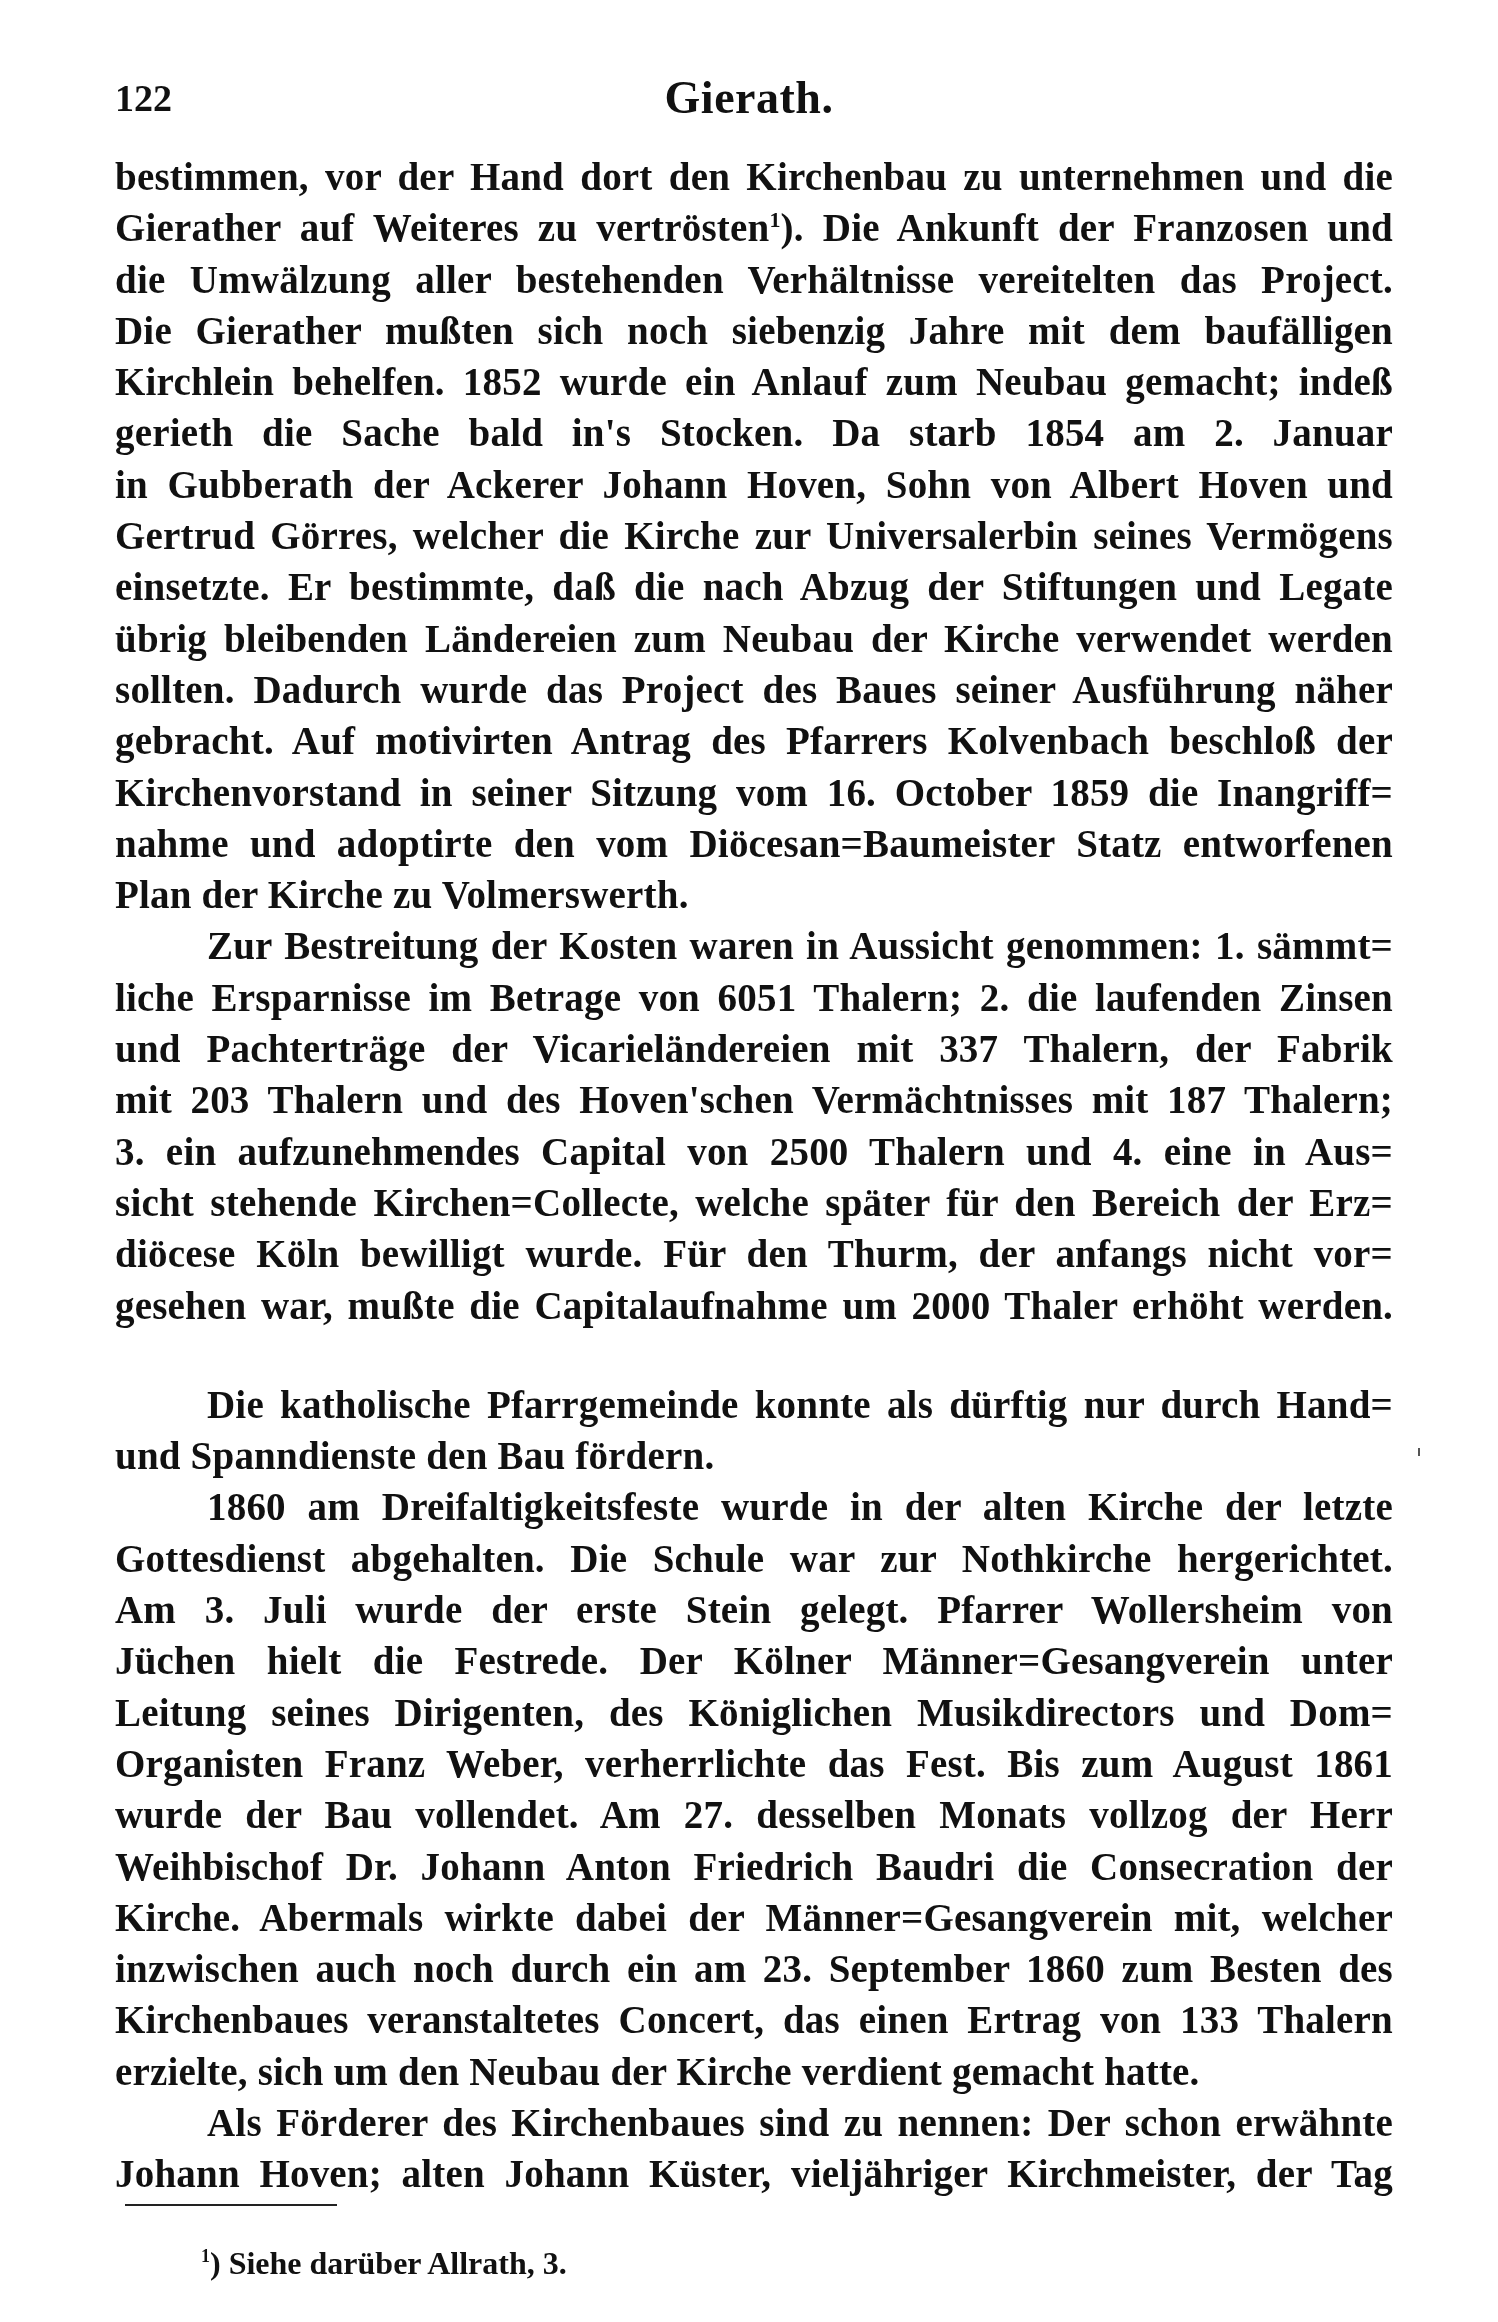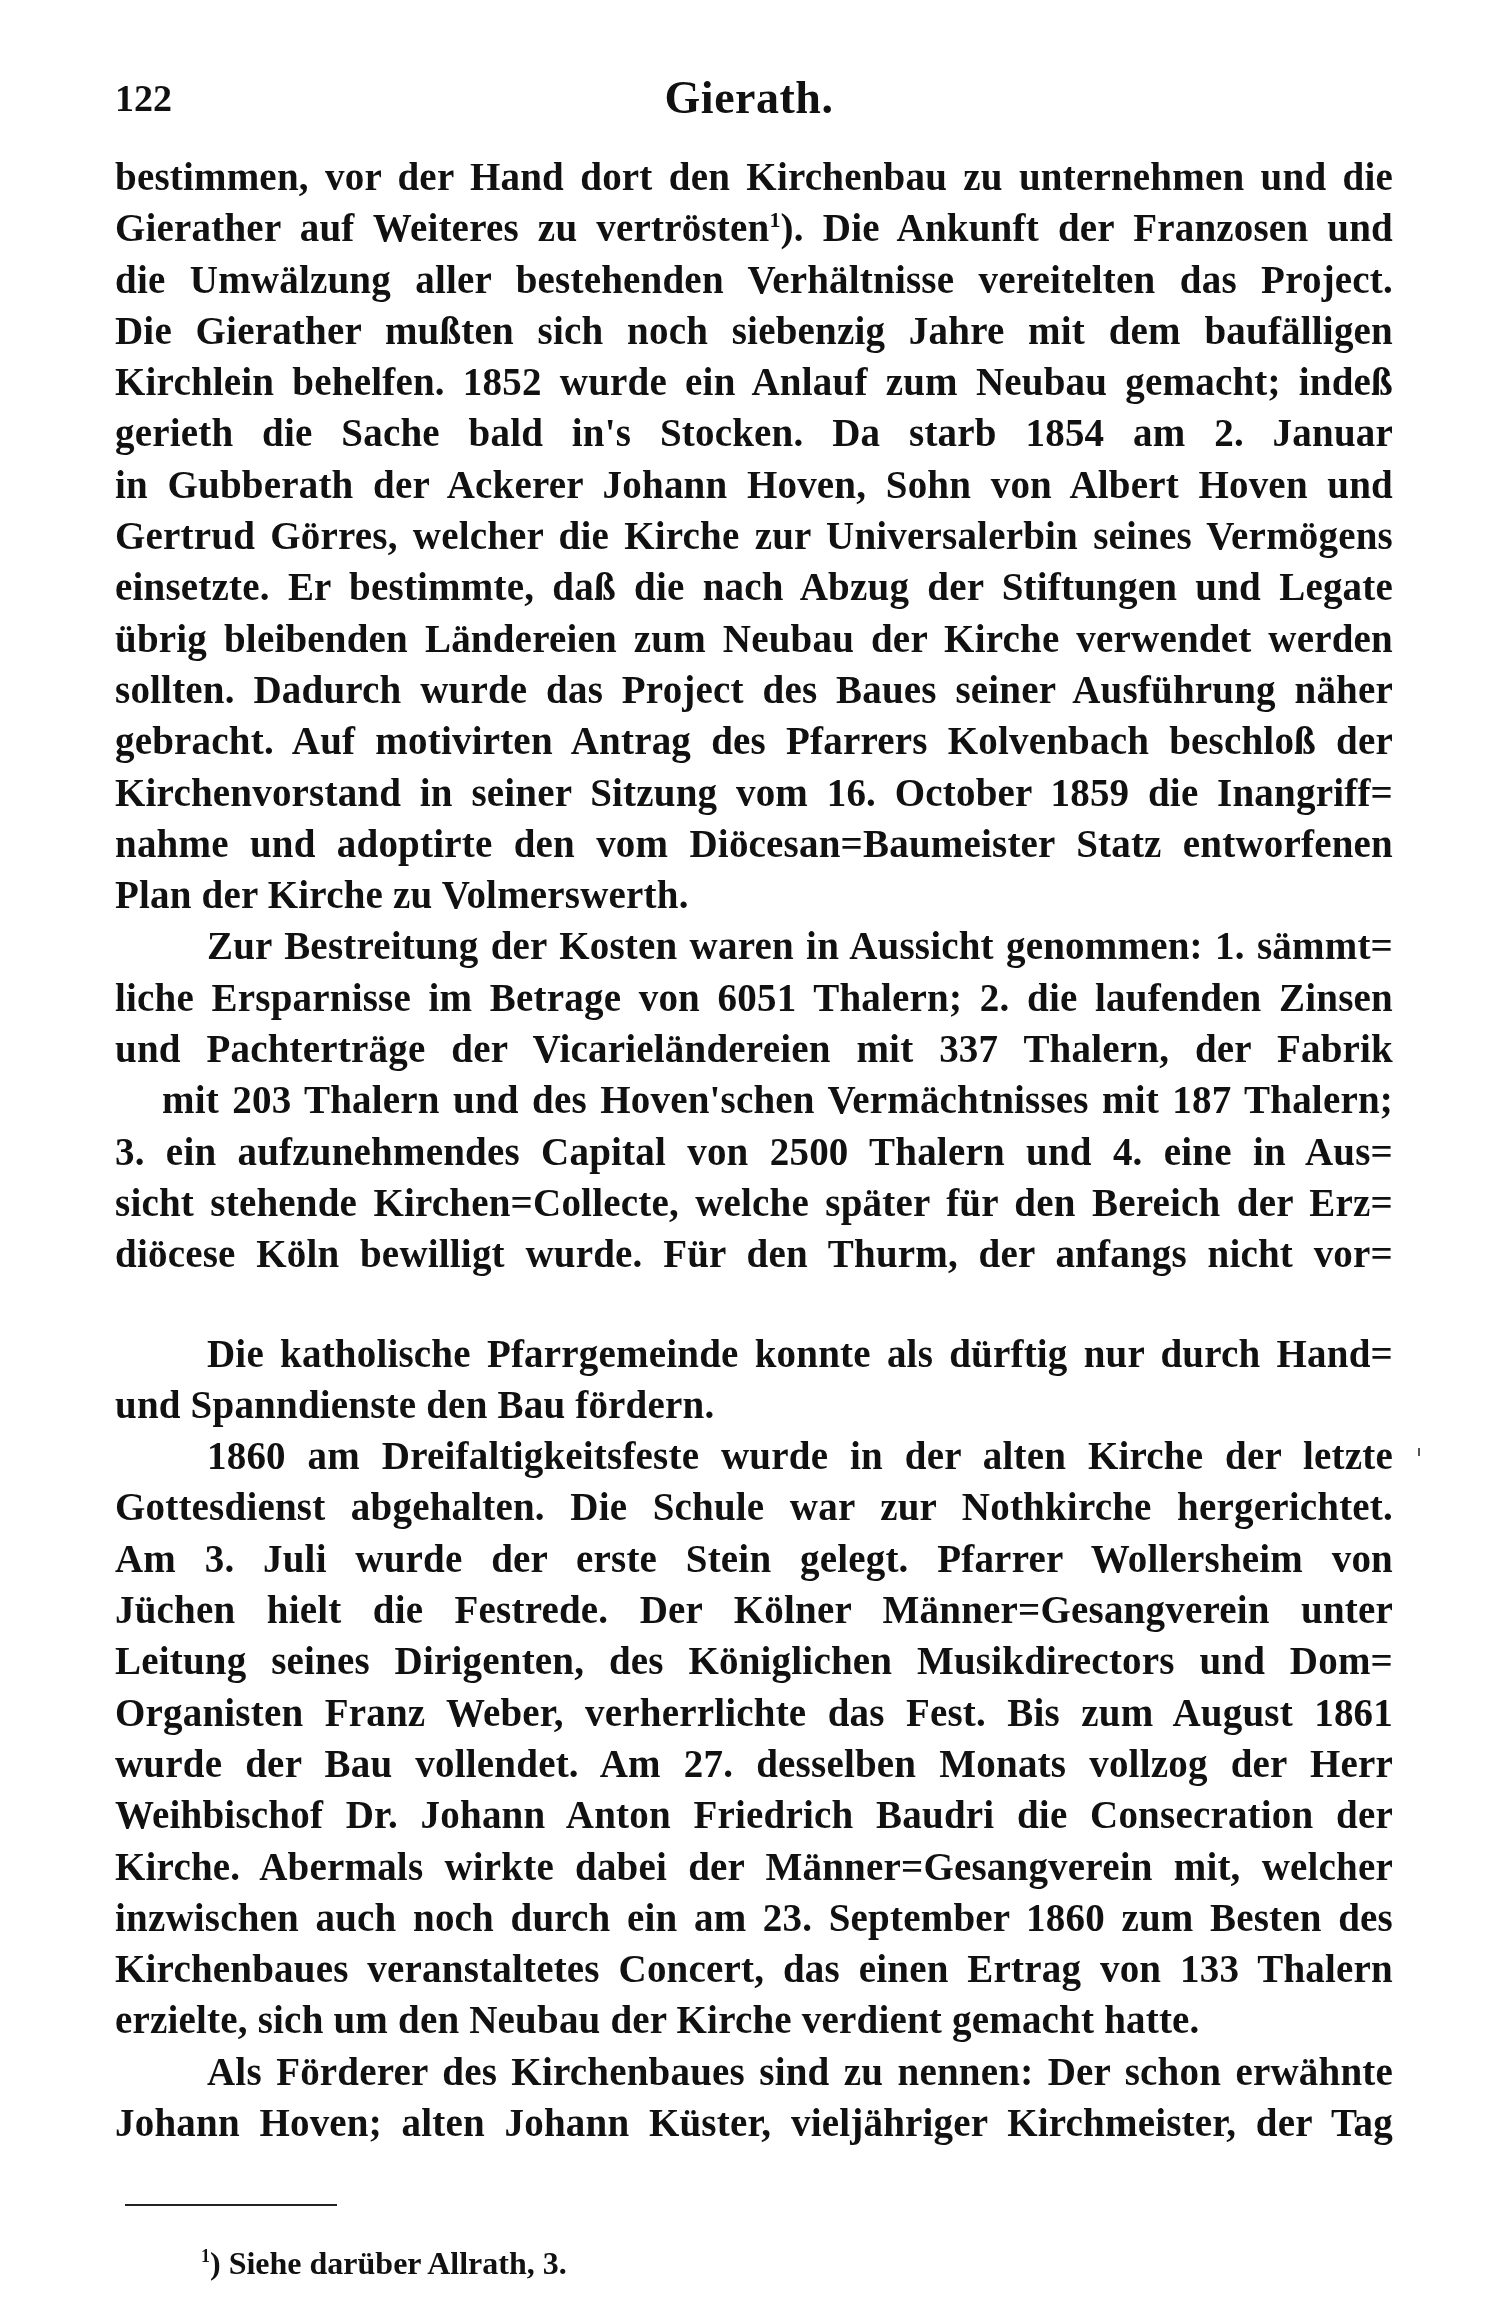--- a/index.html
+++ b/index.html
@@ -39,24 +39,25 @@
     <div class="line" style="white-space: normal; overflow: hidden;">einsetzte. Er bestimmte, daß die nach Abzug der Stiftungen und Legate</div>
     <div class="line" style="white-space: normal; overflow: hidden;">übrig bleibenden Ländereien zum Neubau der Kirche verwendet werden</div>
     <div class="line" style="white-space: normal; overflow: hidden;">sollten. Dadurch wurde das Project des Baues seiner Ausführung näher</div>
     <div class="line" style="white-space: normal; overflow: hidden;">gebracht. Auf motivirten Antrag des Pfarrers Kolvenbach beschloß der</div>
     <div class="line" style="white-space: normal; overflow: hidden;">Kirchenvorstand in seiner Sitzung vom 16. October 1859 die Inangriff=</div>
     <div class="line" style="white-space: normal; overflow: hidden;">nahme und adoptirte den vom Diöcesan=Baumeister Statz entworfenen</div>
     <div class="line last" style="white-space: nowrap;">Plan der Kirche zu Volmerswerth.</div>
     <div class="line indent" style="white-space: normal; overflow: hidden;">Zur Bestreitung der Kosten waren in Aussicht genommen: 1. sämmt=</div>
     <div class="line" style="white-space: normal; overflow: hidden;">liche Ersparnisse im Betrage von 6051 Thalern; 2. die laufenden Zinsen</div>
     <div class="line" style="white-space: normal; overflow: hidden;">und Pachterträge der Vicarieländereien mit 337 Thalern, der Fabrik</div>
-    <div class="line" style="white-space: normal; overflow: hidden; margin-left: 47px;">mit 203 Thalern und des Hoven'schen Vermächtnisses mit 187 Thalern;</div>
+    <div class="line" style="white-space: normal; overflow: hidden;">mit 203 Thalern und des Hoven'schen Vermächtnisses mit 187 Thalern;</div>
     <div class="line" style="white-space: normal; overflow: hidden;">3. ein aufzunehmendes Capital von 2500 Thalern und 4. eine in Aus=</div>
     <div class="line" style="white-space: normal; overflow: hidden;">sicht stehende Kirchen=Collecte, welche später für den Bereich der Erz=</div>
     <div class="line" style="white-space: normal; overflow: hidden;">diöcese Köln bewilligt wurde. Für den Thurm, der anfangs nicht vor=</div>
+    <div class="line" style="white-space: normal; overflow: hidden;">gesehen war, mußte die Capitalaufnahme um 2000 Thaler erhöht werden.</div>
     <div class="line indent" style="white-space: normal; overflow: hidden; margin-top: 48px;">Die katholische Pfarrgemeinde konnte als dürftig nur durch Hand=</div>
     <div class="line last" style="white-space: nowrap;">und Spanndienste den Bau fördern.</div>
     <div class="line indent" style="white-space: normal; overflow: hidden;">1860 am Dreifaltigkeitsfeste wurde in der alten Kirche der letzte</div>
     <div class="line" style="white-space: normal; overflow: hidden;">Gottesdienst abgehalten. Die Schule war zur Nothkirche hergerichtet.</div>
     <div class="line" style="white-space: normal; overflow: hidden;">Am 3. Juli wurde der erste Stein gelegt. Pfarrer Wollersheim von</div>
     <div class="line" style="white-space: normal; overflow: hidden;">Jüchen hielt die Festrede. Der Kölner Männer=Gesangverein unter</div>
     <div class="line" style="white-space: normal; overflow: hidden;">Leitung seines Dirigenten, des Königlichen Musikdirectors und Dom=</div>
     <div class="line" style="white-space: normal; overflow: hidden;">Organisten Franz Weber, verherrlichte das Fest. Bis zum August 1861</div>
     <div class="line" style="white-space: normal; overflow: hidden;">wurde der Bau vollendet. Am 27. desselben Monats vollzog der Herr</div>
     <div class="line" style="white-space: normal; overflow: hidden;">Weihbischof Dr. Johann Anton Friedrich Baudri die Consecration der</div>

